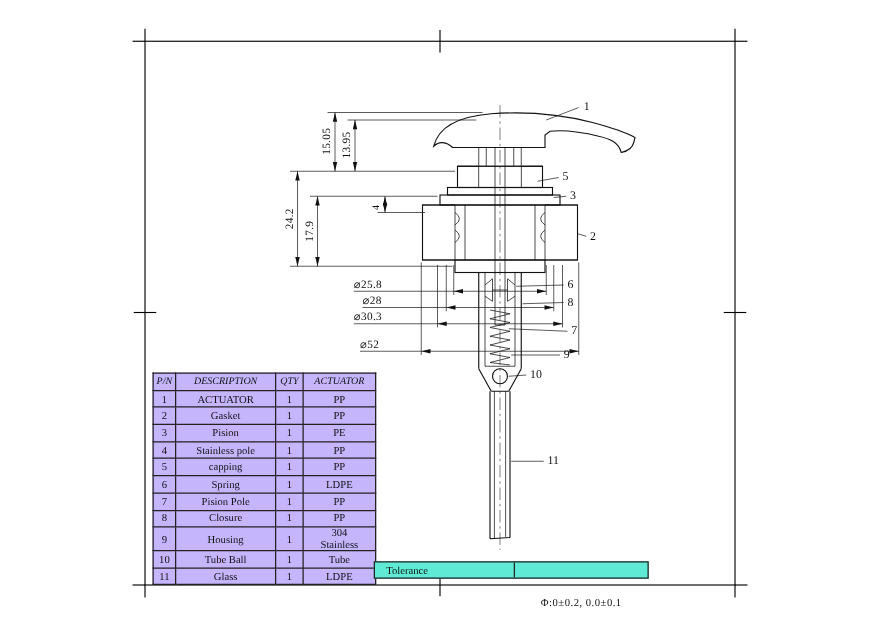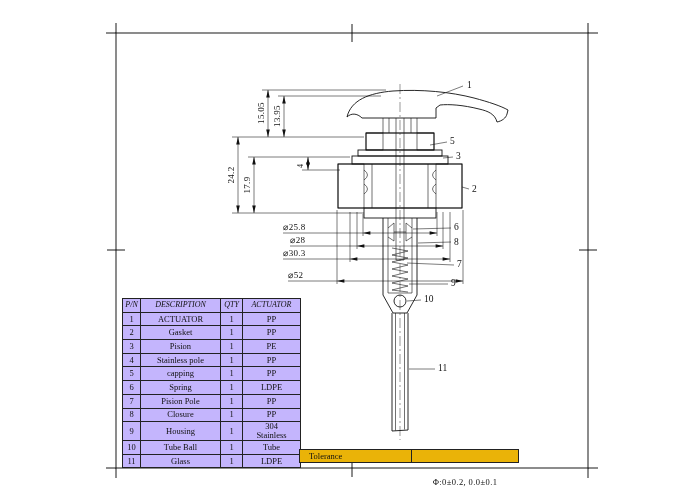--- a/index.html
+++ b/index.html
@@ -25,21 +25,21 @@
     border:1px solid #222; font-size:8.5px; text-align:center;
     padding:0 1px; height:12.7px; line-height:1.05; overflow:hidden;
   }
   table.parts tr.head td { font-style:italic; font-size:8px; }
   td.lg { font-size:10px; }
   td.sm { font-size:6.5px; }
   td.two { font-size:6px; white-space:pre-line; }
 
   .tol {
     position:absolute; left:299px; top:448.6px; width:220px; height:14.2px;
-    border:1px solid #222; box-sizing:border-box; display:flex; background:#eab308;
+    border:1px solid #222; box-sizing:border-box; display:flex; background:#5eead4;
   }
   .tol-cell { font-size:8.5px; display:flex; align-items:center; }
   .tol-label { width:112px; border-right:1px solid #222; padding-left:9px; box-sizing:border-box; }
   .tol-value { flex:1; justify-content:center; letter-spacing:0.4px;margin-top:32px; }
 </style>
 </head>
 <body>
 
 <div class="sheet">
 

